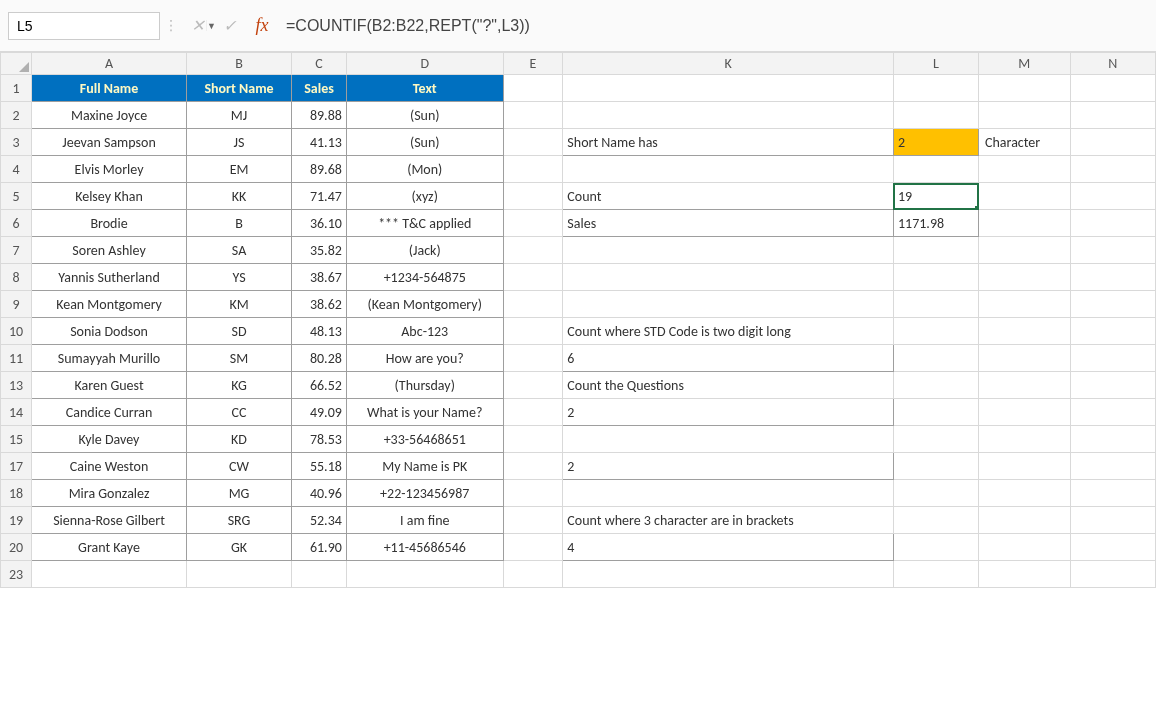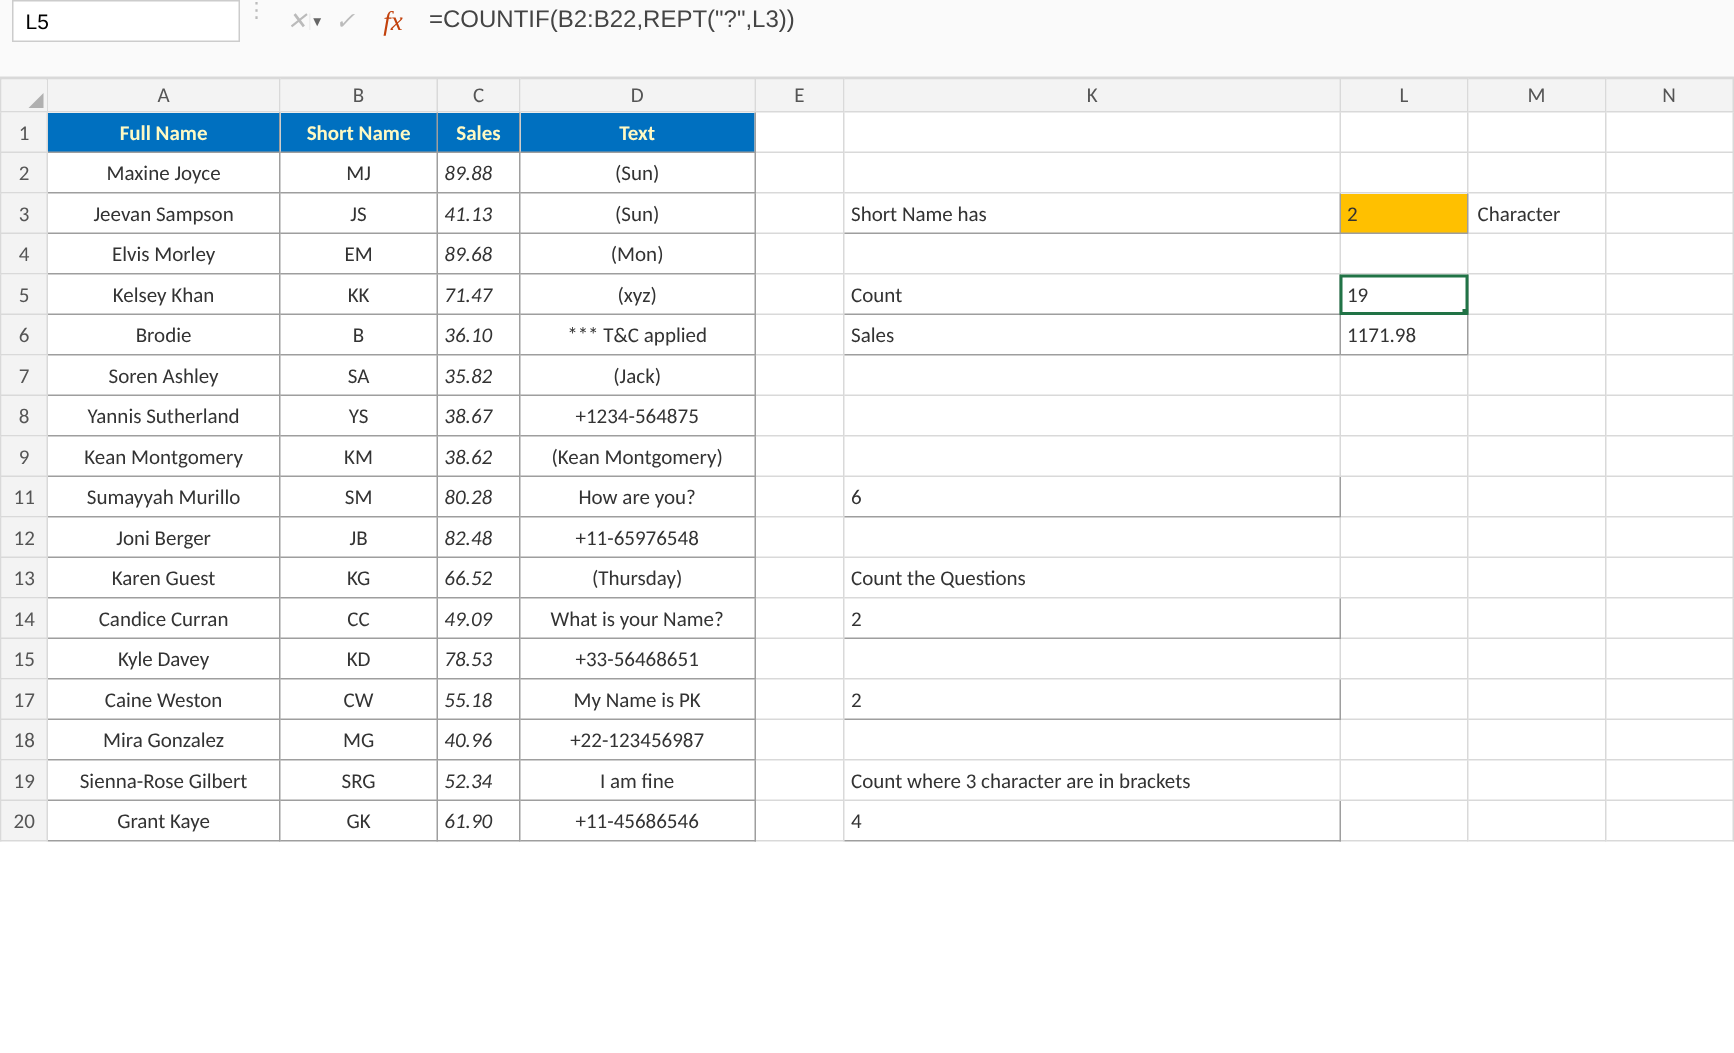--- a/index.html
+++ b/index.html
@@ -10,21 +10,21 @@
     color: #333;
     user-select: none;
     width: 1156px;
     height: 702px;
     overflow: hidden;
   }
 
   
   .formula-bar {
     display: flex;
-    align-items: flex-start;
+    align-items: center;
     height: 52px;
     border-bottom: 1px solid #d9d9d9;
     background: #fafafa;
   }
   .name-box {
     width: 152px;
     height: 28px;
     margin-left: 8px;
     display: flex;
     align-items: center;
@@ -145,21 +145,21 @@
     background: #0070c0;
     color: #fef9c3;
     font-weight: bold;
     text-align: center;
   }
   .data-cell {
     background: #fff;
     text-align: center;
   }
   .data-cell.left { text-align: left; padding-left: 6px; }
-  .num-cell { text-align: left; padding-right: 6px; font-style: italic; }
+  .num-cell { text-align: right; padding-right: 6px; }
 
   
   .tbl-border { border: 1px solid #9e9e9e !important; }
 
   
   .thin-box { border: 1px solid #9e9e9e !important; text-align: left; }
   .orange { background: #ffc000 !important; }
 
   
   .active-cell {
@@ -337,44 +337,44 @@
           <td class="data-cell tbl-border">KM</td>
           <td class="data-cell tbl-border num-cell">38.62</td>
           <td class="data-cell tbl-border">(Kean Montgomery)</td>
           <td></td>
           <td></td>
           <td></td>
           <td></td>
           <td></td>
         </tr>
         <tr>
+          <th class="rowhdr">10</th>
+          <td class="data-cell tbl-border">Sonia Dodson</td>
+          <td class="data-cell tbl-border">SD</td>
+          <td class="data-cell tbl-border num-cell">48.13</td>
+          <td class="data-cell tbl-border">Abc-123</td>
+          <td></td>
+          <td class="k-label">Count where STD Code is two digit long</td>
+          <td></td>
+          <td></td>
+          <td></td>
+        </tr>
+        <tr>
           <th class="rowhdr">11</th>
           <td class="data-cell tbl-border">Sumayyah Murillo</td>
           <td class="data-cell tbl-border">SM</td>
           <td class="data-cell tbl-border num-cell">80.28</td>
           <td class="data-cell tbl-border">How are you?</td>
           <td></td>
           <td class="thin-box">6</td>
           <td></td>
           <td></td>
           <td></td>
         </tr>
         <tr>
-          <th class="rowhdr">12</th>
-          <td class="data-cell tbl-border">Joni Berger</td>
-          <td class="data-cell tbl-border">JB</td>
-          <td class="data-cell tbl-border num-cell">82.48</td>
-          <td class="data-cell tbl-border">+11-65976548</td>
-          <td></td>
-          <td></td>
-          <td></td>
-          <td></td>
-          <td></td>
-        </tr>
-        <tr>
           <th class="rowhdr">13</th>
           <td class="data-cell tbl-border">Karen Guest</td>
           <td class="data-cell tbl-border">KG</td>
           <td class="data-cell tbl-border num-cell">66.52</td>
           <td class="data-cell tbl-border">(Thursday)</td>
           <td></td>
           <td class="k-label">Count the Questions</td>
           <td></td>
           <td></td>
           <td></td>
@@ -444,15 +444,27 @@
           <td class="data-cell tbl-border">Grant Kaye</td>
           <td class="data-cell tbl-border">GK</td>
           <td class="data-cell tbl-border num-cell">61.90</td>
           <td class="data-cell tbl-border">+11-45686546</td>
           <td></td>
           <td class="thin-box">4</td>
           <td></td>
           <td></td>
           <td></td>
         </tr>
+        <tr>
+          <th class="rowhdr">23</th>
+          <td></td>
+          <td></td>
+          <td></td>
+          <td></td>
+          <td></td>
+          <td></td>
+          <td></td>
+          <td></td>
+          <td></td>
+        </tr>
       </tbody>
   </table>
 </div>
 
 </body></html>

